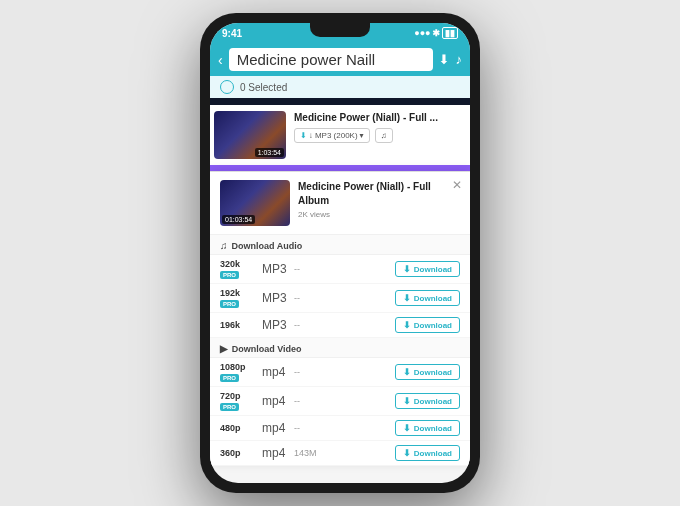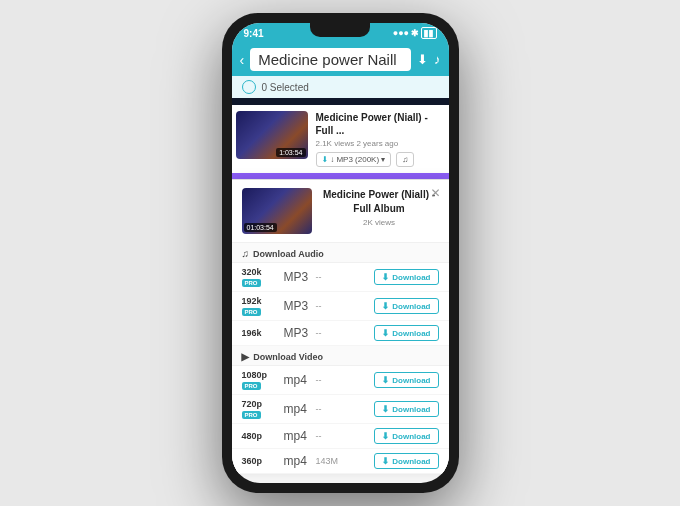--- a/index.html
+++ b/index.html
@@ -5,21 +5,21 @@
     * { box-sizing: border-box; margin: 0; padding: 0; }
     body {
       background: #e8e8e8;
       display: flex;
       justify-content: center;
       align-items: center;
       min-height: 100vh;
       font-family: -apple-system, BlinkMacSystemFont, 'Segoe UI', sans-serif;
     }
     .phone-outer {
-      width: 237px;
+      width: 280px;
       height: 480px;
       background: #1a1a1a;
       border-radius: 36px;
       padding: 10px;
       box-shadow: 0 20px 60px rgba(0,0,0,0.5);
       position: relative;
     }
     .phone-screen {
       width: 100%;
       height: 100%;
@@ -151,21 +151,20 @@
       border-top: 1px solid #ddd;
       box-shadow: 0 -2px 10px rgba(0,0,0,0.1);
     }
     .modal-header {
       display: flex;
       gap: 8px;
       padding: 8px 10px;
       align-items: flex-start;
       border-bottom: 1px solid #f0f0f0;
       position: relative;
-      text-align: center;
     }
     .modal-close {
       position: absolute;
       top: 6px;
       right: 8px;
       font-size: 12px;
       color: #999;
       cursor: pointer;
     }
     .modal-thumb {
@@ -286,21 +285,20 @@
       <span>0 Selected</span>
     </div>
 
     <div class="video-item">
       <div class="video-thumb">
         <div class="thumb-img"></div>
         <div class="thumb-duration">1:03:54</div>
       </div>
       <div class="video-info">
         <div class="video-title">Medicine Power (Niall) - Full ...</div>
-        <div class="video-meta">2.1K views  2 years ago</div>
         <div class="video-actions">
           <button class="mp3-btn">
             <span style="color:#2bb5c8;">⬇</span>
             <span>↓ MP3 (200K)</span>
             <span>▾</span>
           </button>
           <button class="mp3-btn">
             <span>♫</span>
           </button>
         </div>

